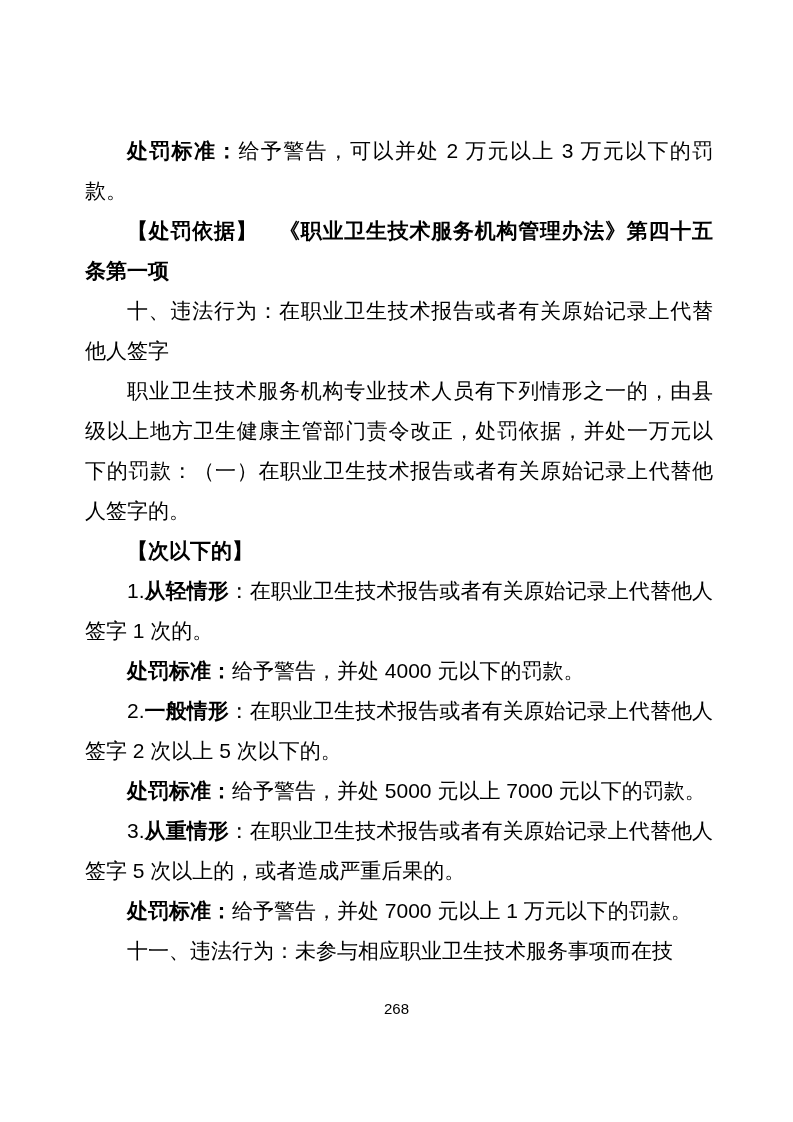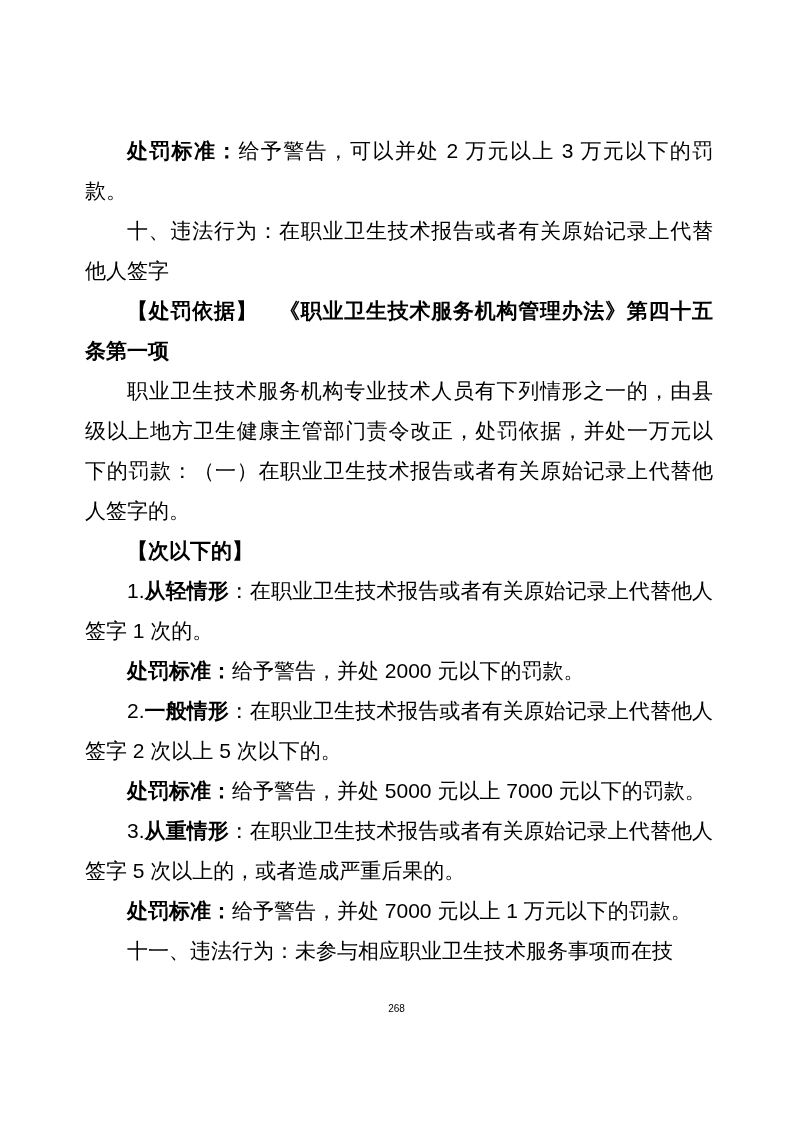--- a/index.html
+++ b/index.html
@@ -35,37 +35,37 @@
   }
   .content b {
     font-weight: bold;
   }
   .page-number {
     position: absolute;
     left: 0;
     top: 998px;
     width: 100%;
     text-align: center;
-    font-size: 10px;
+    font-size: 15px;
     line-height: 22px;
     color: #000000;
   }
 </style>
 </head>
 <body>
 
 <div class="page">
   <div class="content">
       <p><b>处罚标准：</b><span>给予警告，可以并处 2 万元以上 3 万元以下的罚款。</span></p>
+      <p><b>【处罚依据】　《职业卫生技术服务机构管理办法》第四十五条第一项</b></p>
       <p><span>十、违法行为：在职业卫生技术报告或者有关原始记录上代替他人签字</span></p>
-      <p><b>【处罚依据】　《职业卫生技术服务机构管理办法》第四十五条第一项</b></p>
       <p><span>职业卫生技术服务机构专业技术人员有下列情形之一的，由县级以上地方卫生健康主管部门责令改正，处罚依据，并处一万元以下的罚款：（一）在职业卫生技术报告或者有关原始记录上代替他人签字的。</span></p>
       <p><b>【次以下的】</b></p>
       <p><span>1.</span><b>从轻情形</b><span>：在职业卫生技术报告或者有关原始记录上代替他人签字 1 次的。</span></p>
-      <p><b>处罚标准：</b><span>给予警告，并处 2000 元以下的罚款。</span></p>
+      <p><b>处罚标准：</b><span>给予警告，并处 4000 元以下的罚款。</span></p>
       <p><span>2.</span><b>一般情形</b><span>：在职业卫生技术报告或者有关原始记录上代替他人签字 2 次以上 5 次以下的。</span></p>
       <p><b>处罚标准：</b><span>给予警告，并处 5000 元以上 7000 元以下的罚款。</span></p>
       <p><span>3.</span><b>从重情形</b><span>：在职业卫生技术报告或者有关原始记录上代替他人签字 5 次以上的，或者造成严重后果的。</span></p>
       <p><b>处罚标准：</b><span>给予警告，并处 7000 元以上 1 万元以下的罚款。</span></p>
       <p><span>十一、违法行为：未参与相应职业卫生技术服务事项而在技</span></p>
     </div>
   <div class="page-number">268</div>
 </div>
 
 </body></html>

